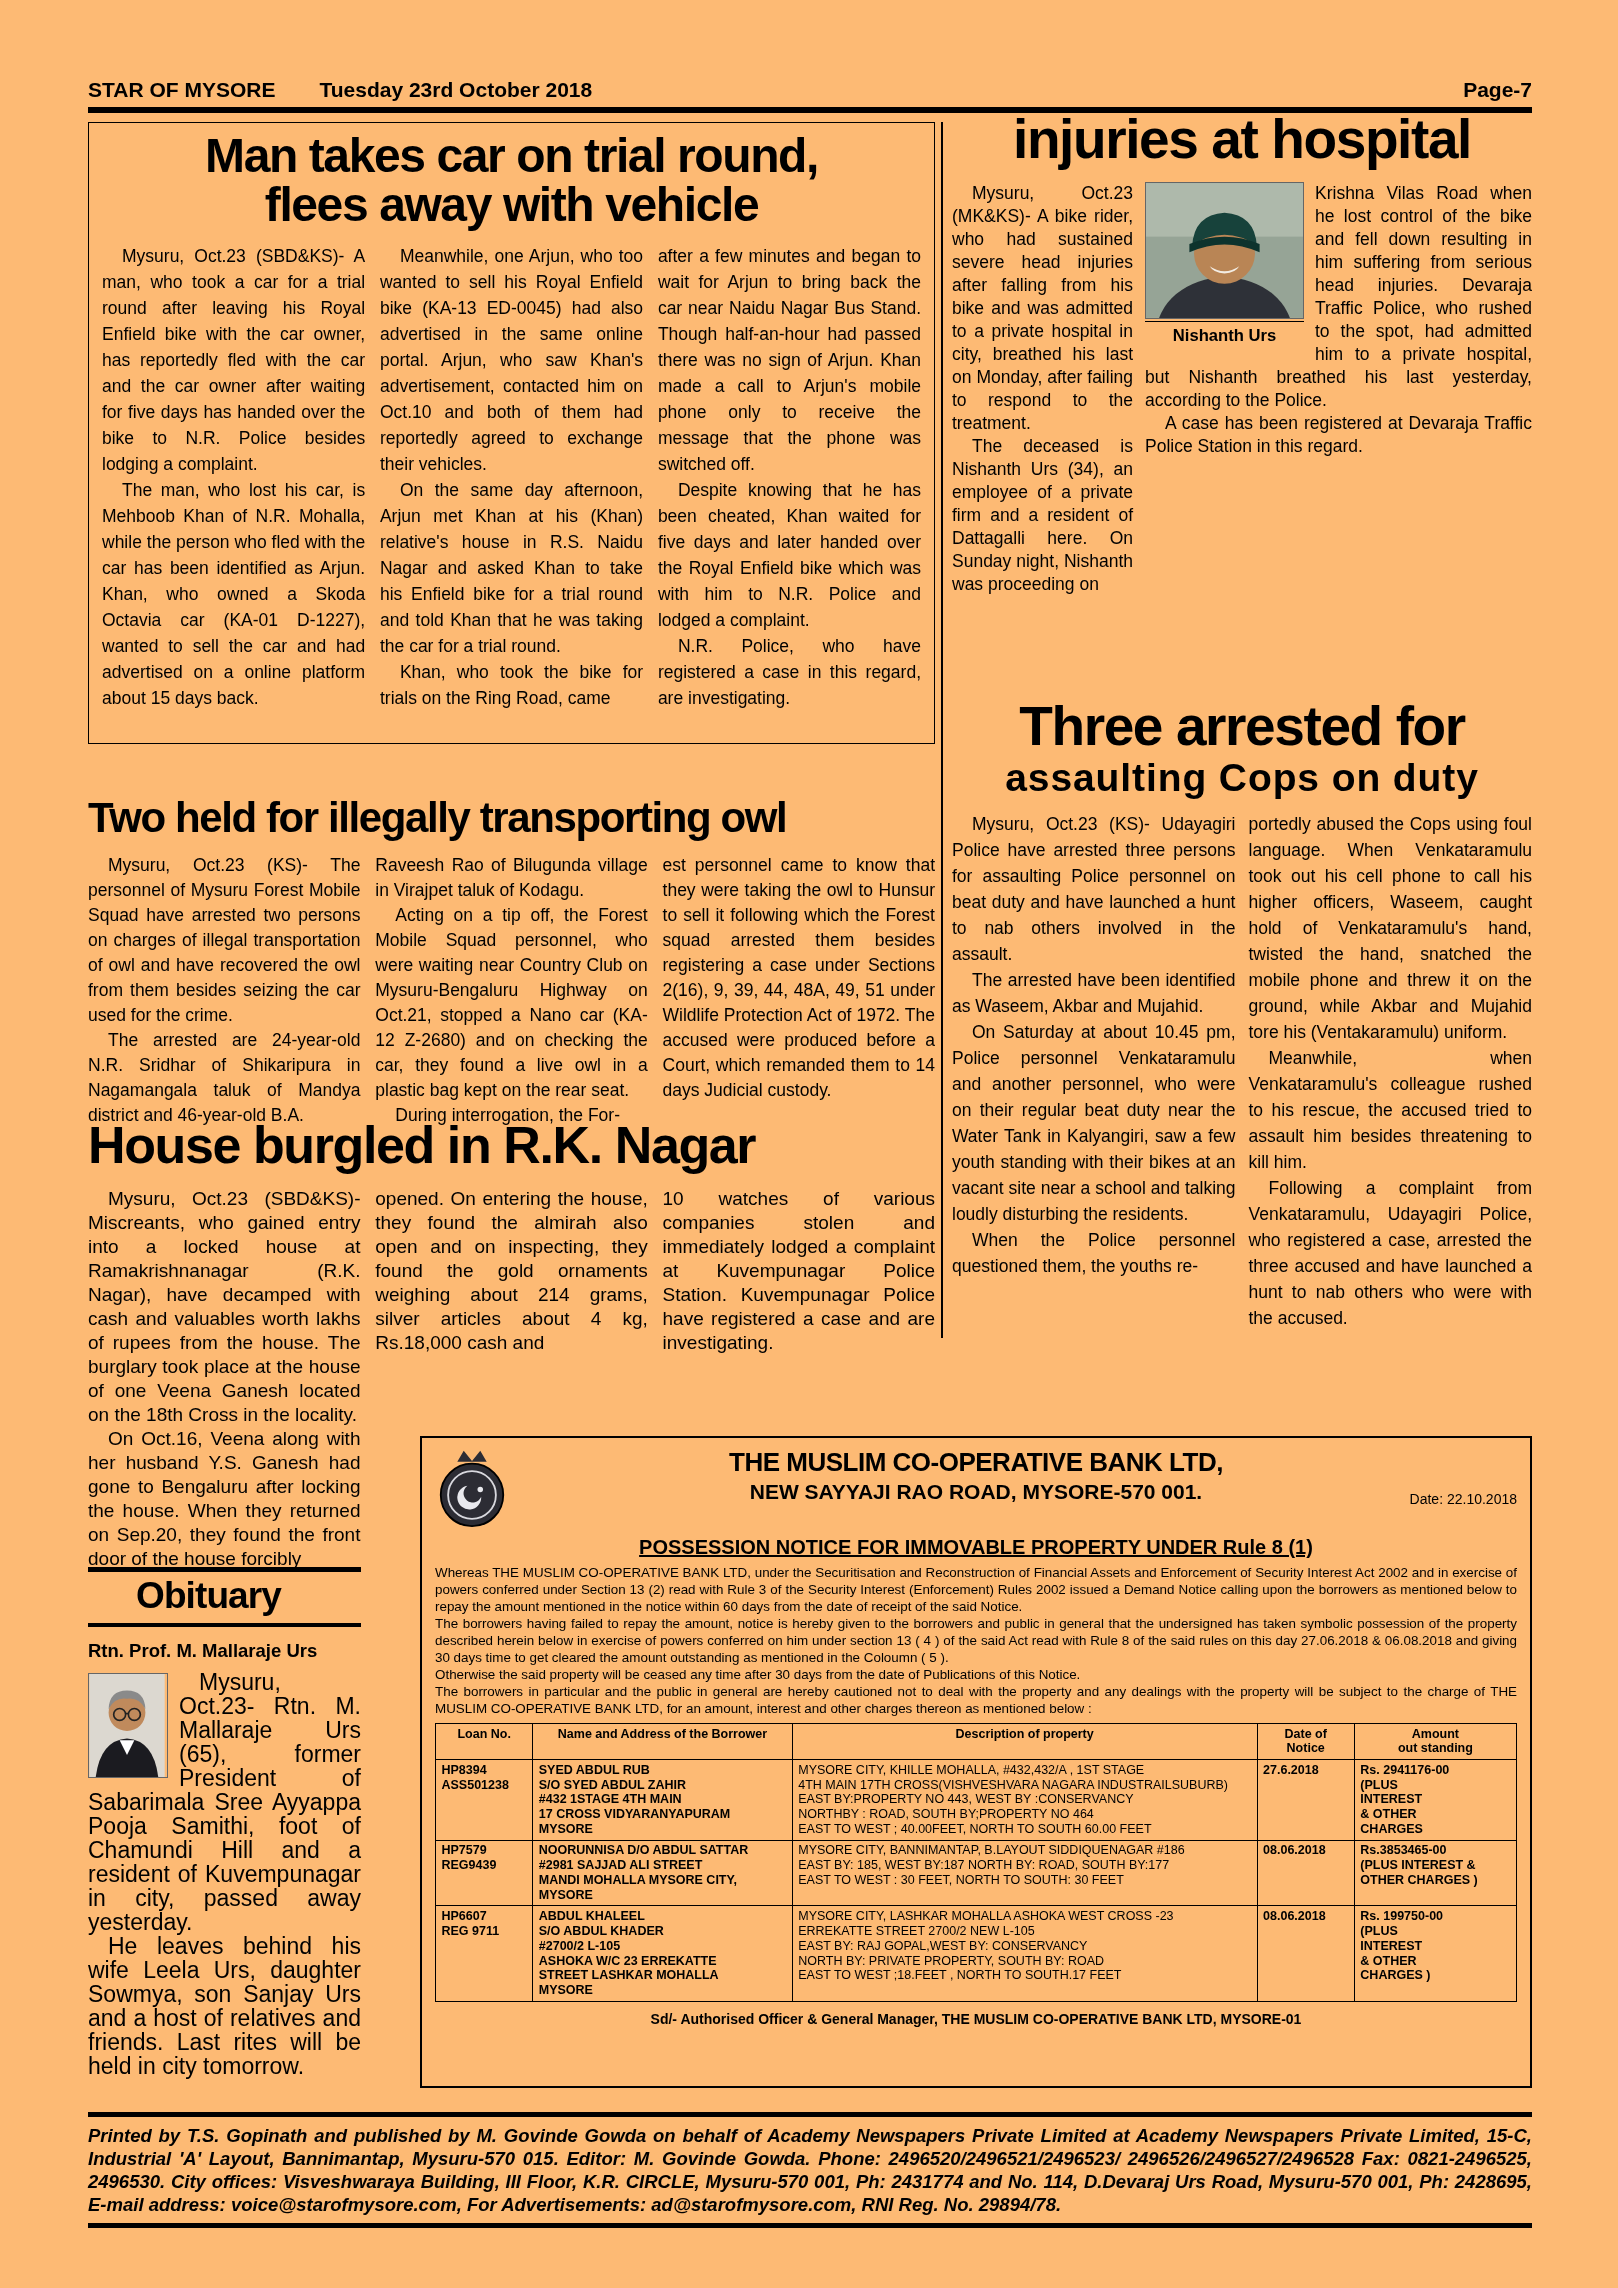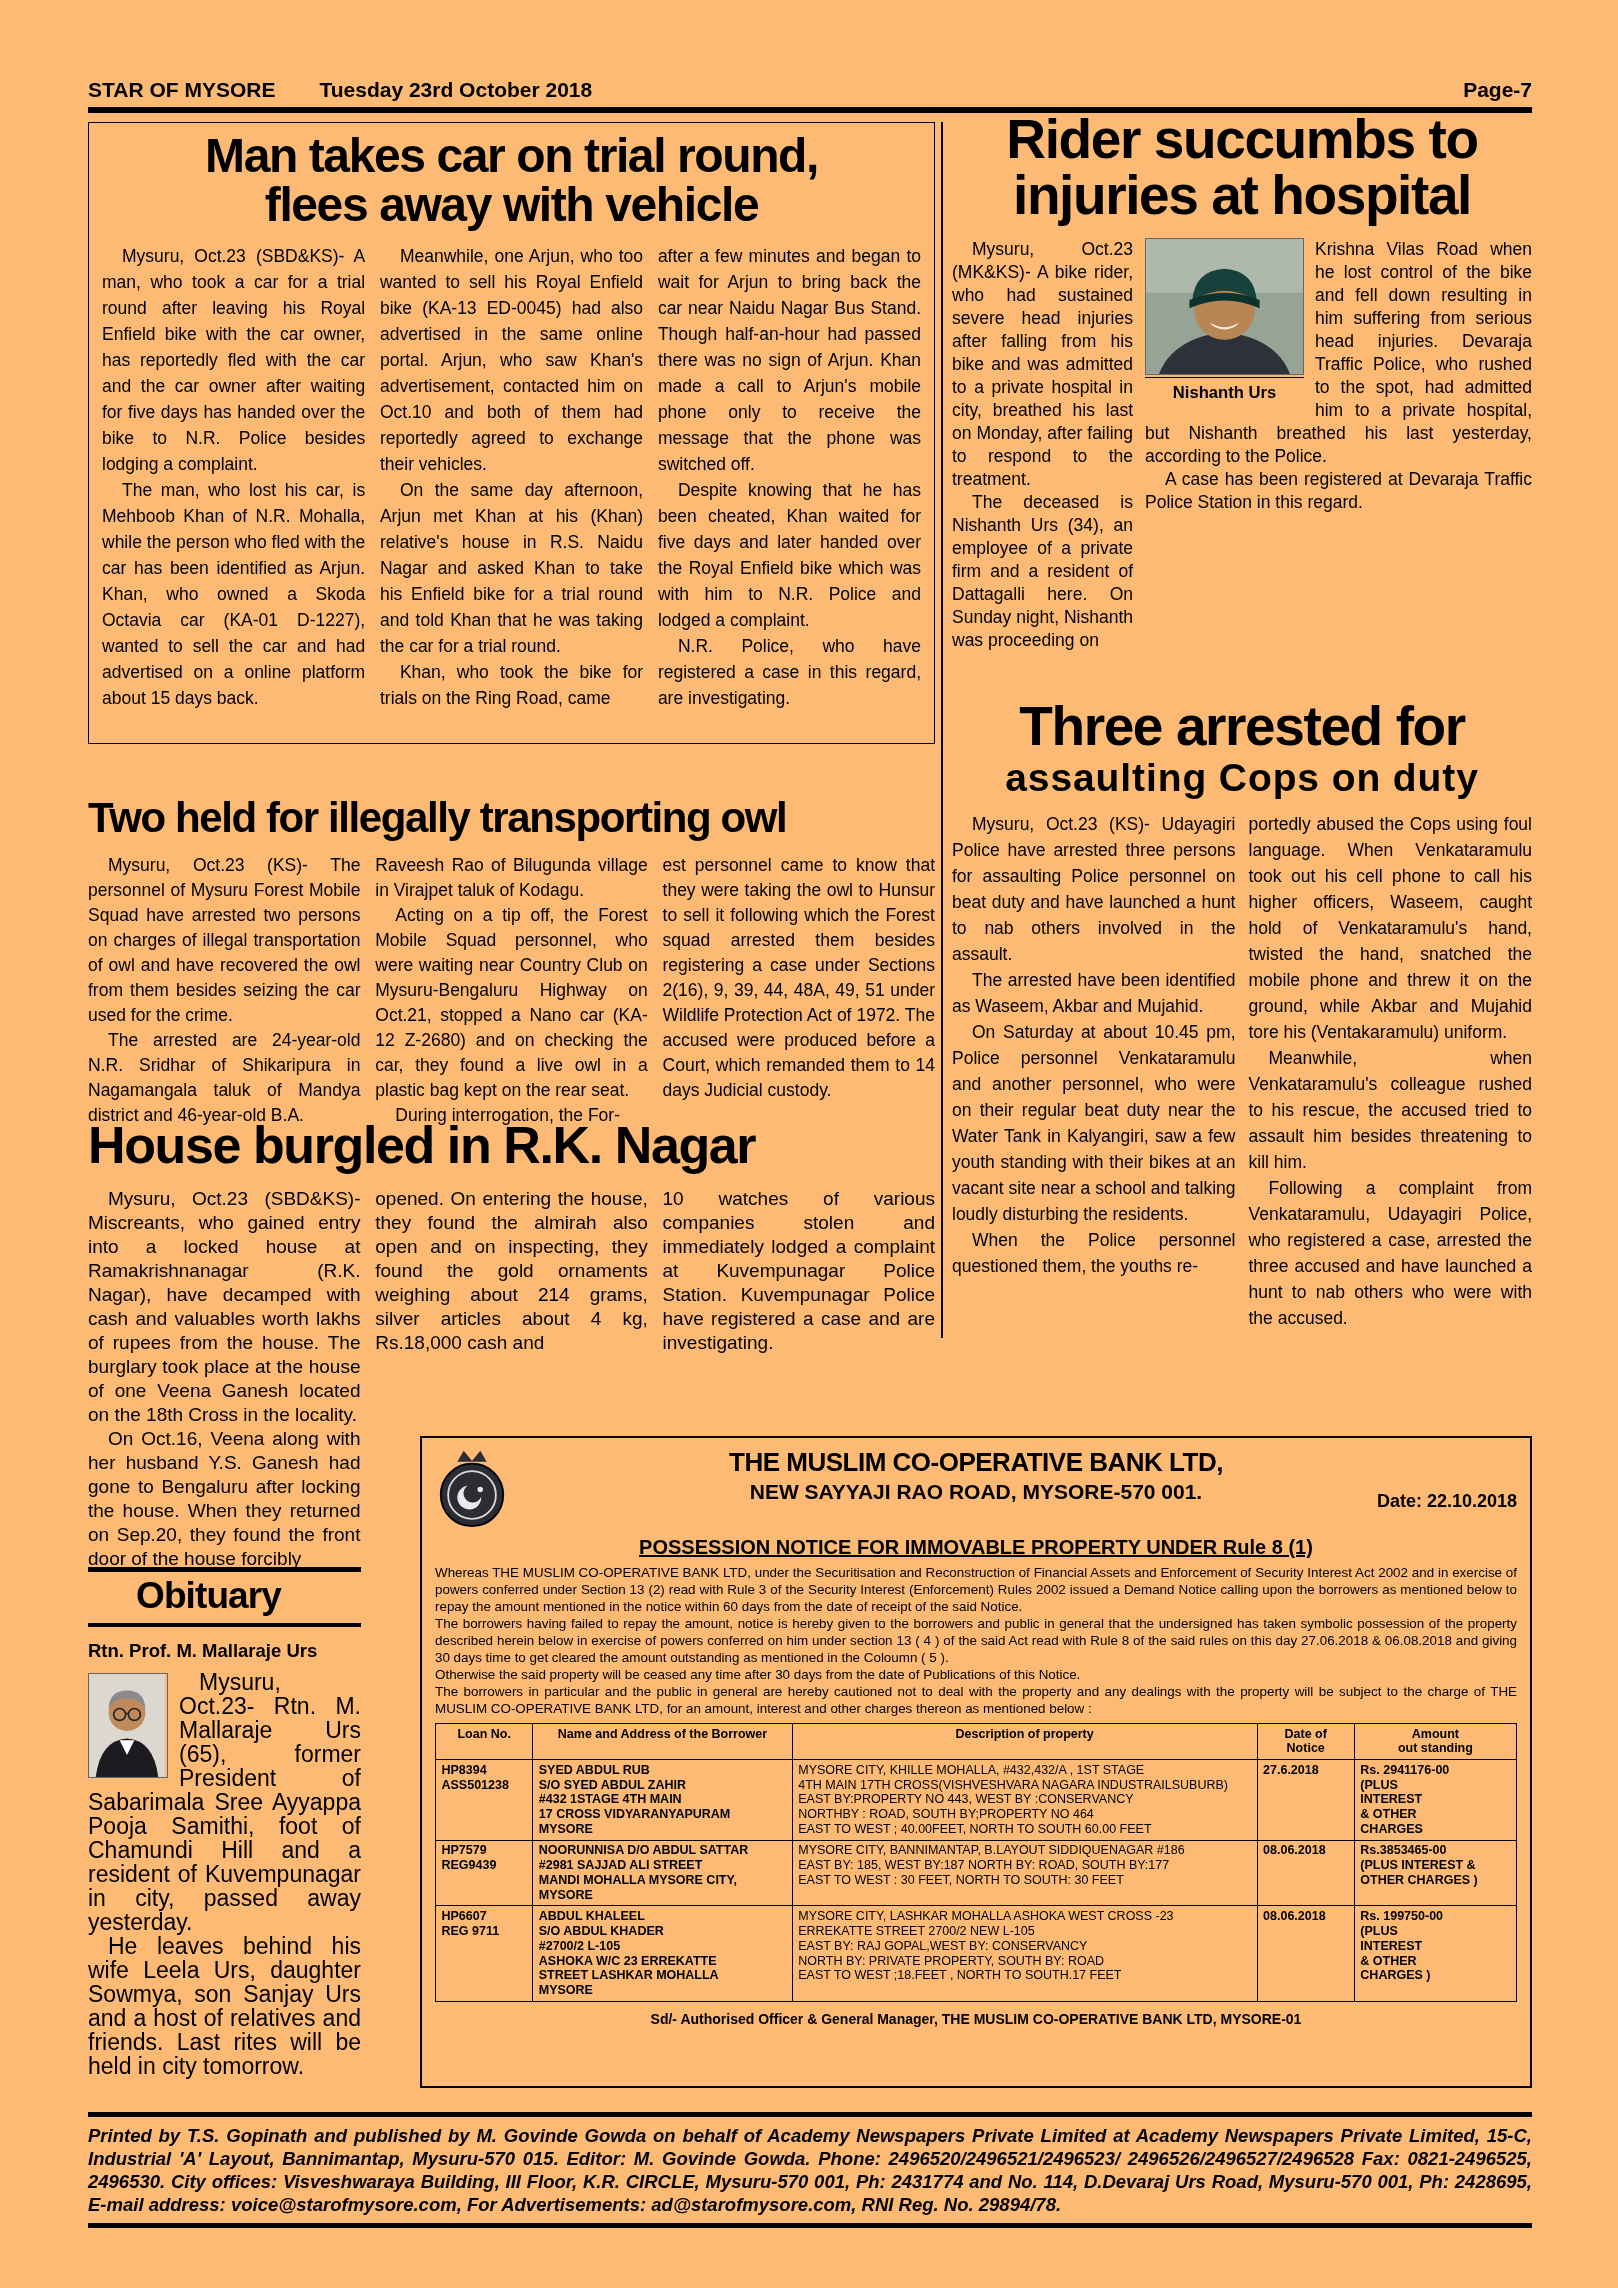--- a/index.html
+++ b/index.html
@@ -36,21 +36,21 @@
   .obit-name{font-size:18.5px;font-weight:bold;margin-top:13px;}
   .obit-body{margin-top:7.4px;font-size:23px;line-height:24px;text-align:justify;}
   .obit-photo{float:left;width:78px;margin:3.7px 11px 1.8px 0;}
   
   .notice{border:2.8px solid #000;box-sizing:border-box;padding:7.4px 13px;overflow:hidden;}
   .notice-head{position:relative;min-height:85px;}
   .emblem{position:absolute;left:1.8px;top:1.8px;}
   .bank-name{font-size:26px;font-weight:bold;text-align:center;letter-spacing:-0.5px;
              margin:1.8px 83px 0;}
   .bank-addr{font-size:21px;font-weight:bold;text-align:center;margin:1.8px 83px 0;}
-  .notice-date{font-size:18px;font-weight:bold;text-align:right;margin-top:-13px;}
+  .notice-date{font-size:14px;font-weight:normal;text-align:right;margin-top:-13px;}
   .notice-title{font-size:20px;font-weight:bold;text-align:center;
                 text-decoration:underline;margin:3.7px 0 5.5px;}
   .notice-paras{font-size:13.4px;line-height:17px;text-align:justify;}
   .notice-paras p{margin:0;}
   .loan-table{width:100%;border-collapse:collapse;margin-top:5.5px;
               font-size:12.5px;line-height:14.8px;}
   .loan-table th,.loan-table td{border:1.8px solid #000;padding:2.8px 5.5px;vertical-align:top;}
   .loan-table th{font-weight:bold;}
   .pre{white-space:pre-line;}
   .bold{font-weight:bold;}
@@ -88,21 +88,20 @@
         </div>
       <div class="col cont">
           <p>after a few minutes and began to wait for Arjun to bring back the car near Naidu Nagar Bus Stand. Though half-an-hour had passed there was no sign of Arjun. Khan made a call to Arjun's mobile phone only to receive the message that the phone was switched off.</p>
           <p>Despite knowing that he has been cheated, Khan waited for five days and later handed over the Royal Enfield bike which was with him to N.R. Police and lodged a complaint.</p>
           <p>N.R. Police, who have registered a case in this regard, are investigating.</p>
         </div>
     </div>
   </div>
 
   <div class="abs art" style="left:952px;top:111px;width:580px;">
-    <div class="hl center" style="font-size:55px;">Rider succumbs to</div>
     <div class="hl center" style="font-size:55px;">injuries at hospital</div>
     <div class="rider-body">
       <div class="rider-col1">
           <p>Mysuru, Oct.23 (MK&amp;KS)- A bike rider, who had sustained severe head injuries after falling from his bike and was admitted to a private hospital in city, breathed his last on Monday, after failing to respond to the treatment.</p>
           <p>The deceased is Nishanth Urs (34), an employee of a private firm and a resident of Dattagalli here. On Sunday night, Nishanth was proceeding on</p>
         </div>
       <div class="rider-right cont">
         <div class="photo-block">
           <div class="photo-frame">
             <svg width="157" height="135" viewBox="0 0 170 146">

